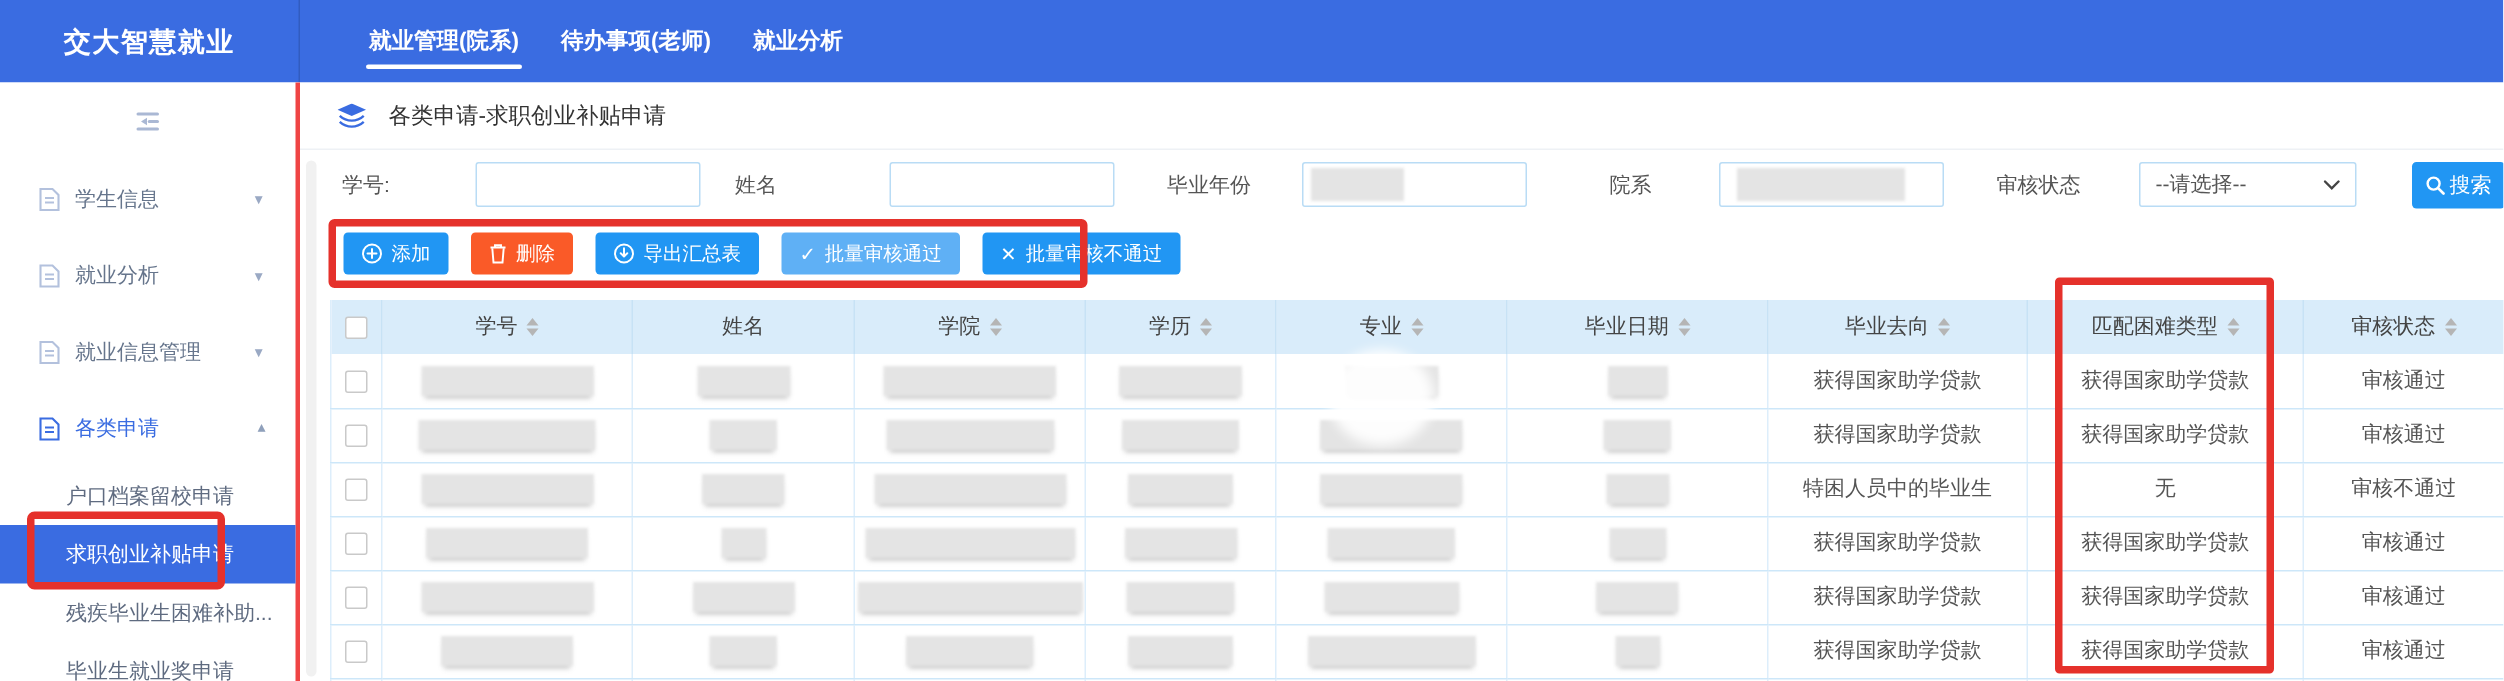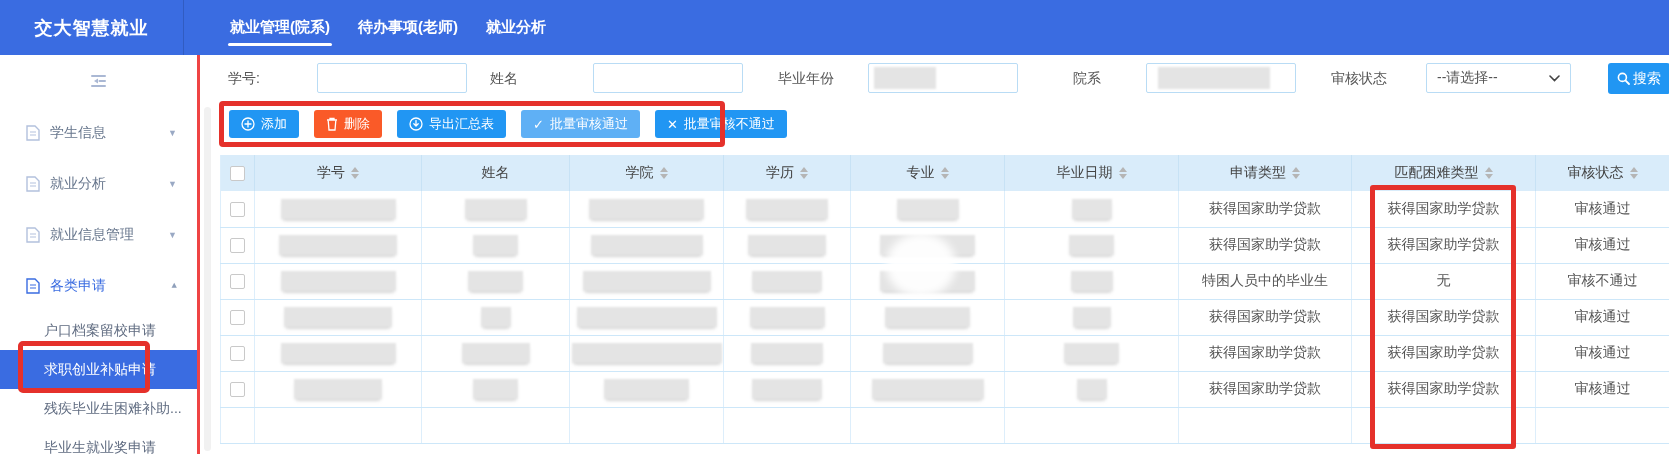--- a/index.html
+++ b/index.html
@@ -4,21 +4,21 @@
 <style>
   * { margin:0; padding:0; box-sizing:border-box; }
   html,body { background:#fff; }
   .app {
     position:relative; width:1669px; height:454px; overflow:hidden;
     background:#fff; font-family:"Liberation Sans", sans-serif;
     -webkit-font-smoothing:antialiased;
   }
   
   .topbar { height:55px; background:var(--primary); display:flex; align-items:stretch; color:#fff; }
-  .logo { width:184px; display:flex; align-items:center; justify-content:center;
+  .logo { width:200px; display:flex; align-items:center; justify-content:center;
           font-size:18px; font-weight:bold; letter-spacing:1px; border-right:1px solid rgba(0,0,0,.14); }
   .nav { display:flex; align-items:stretch; padding-left:32px; }
   .tab { position:relative; display:flex; align-items:center; padding:0 14px; font-size:15px; font-weight:bold; cursor:pointer; }
   .tab.active::after { content:""; position:absolute; left:12px; right:12px; bottom:9px; height:3px; background:#fff; border-radius:2px; }
   
   .main { display:flex; height:399px; }
   .sidebar { position:relative; width:200px; flex:0 0 200px; background:#fff; border-right:3px solid #ef4444; }
   .collapse-row { height:52px; display:flex; align-items:center; justify-content:center; cursor:pointer; }
   .menu-item { height:51px; display:flex; align-items:center; padding:0 20px 0 26px; font-size:14px; color:#66758c; cursor:pointer; }
   .menu-item .mi-label { margin-left:10px; }
@@ -155,20 +155,30 @@
       <div class="sub-item active">求职创业补贴申请</div>
       <div class="sub-item">残疾毕业生困难补助...</div>
       <div class="sub-item">毕业生就业奖申请</div>
 
       <div class="sidebar-redbox"></div>
     </aside>
 
     <section class="content">
       <div class="v-scroll"></div>
 
+      <div class="breadcrumb">
+        <span>
+          <svg width="19" height="17" viewBox="0 0 19 17">
+            <path d="M9.5 0 L19 4.2 L9.5 8.4 L0 4.2 Z" fill="#3a6ce1"></path>
+            <path d="M1.5 8.2 Q5 11.4 9.5 11.4 Q14 11.4 17.5 8.2" fill="none" stroke="#3a6ce1" stroke-width="1.6"></path>
+            <path d="M1.5 12.2 Q5 15.4 9.5 15.4 Q14 15.4 17.5 12.2" fill="none" stroke="#3a6ce1" stroke-width="1.6"></path>
+          </svg>
+        </span>
+        <span>各类申请-求职创业补贴申请</span>
+      </div>
 
       <div class="filterbar">
         <span class="f-label" style="left:28px">学号:</span>
         <input class="f-input" style="left: 117px;">
 
         <span class="f-label" style="left:290px">姓名</span>
         <input class="f-input" style="left: 393px;">
 
         <span class="f-label" style="left:578px">毕业年份</span>
         <input class="f-input" style="left: 668px;">
@@ -288,21 +298,21 @@
                   </span>
                 </span></th>
             <th><span class="th-inner">
                   <span>毕业日期</span>
                   <span class="sorter">
                     <i class="up"></i>
                     <i class="down"></i>
                   </span>
                 </span></th>
             <th><span class="th-inner">
-                  <span>申请类型</span>
+                  <span>毕业去向</span>
                   <span class="sorter">
                     <i class="up"></i>
                     <i class="down"></i>
                   </span>
                 </span></th>
             <th><span class="th-inner">
                   <span>匹配困难类型</span>
                   <span class="sorter">
                     <i class="up"></i>
                     <i class="down"></i>

